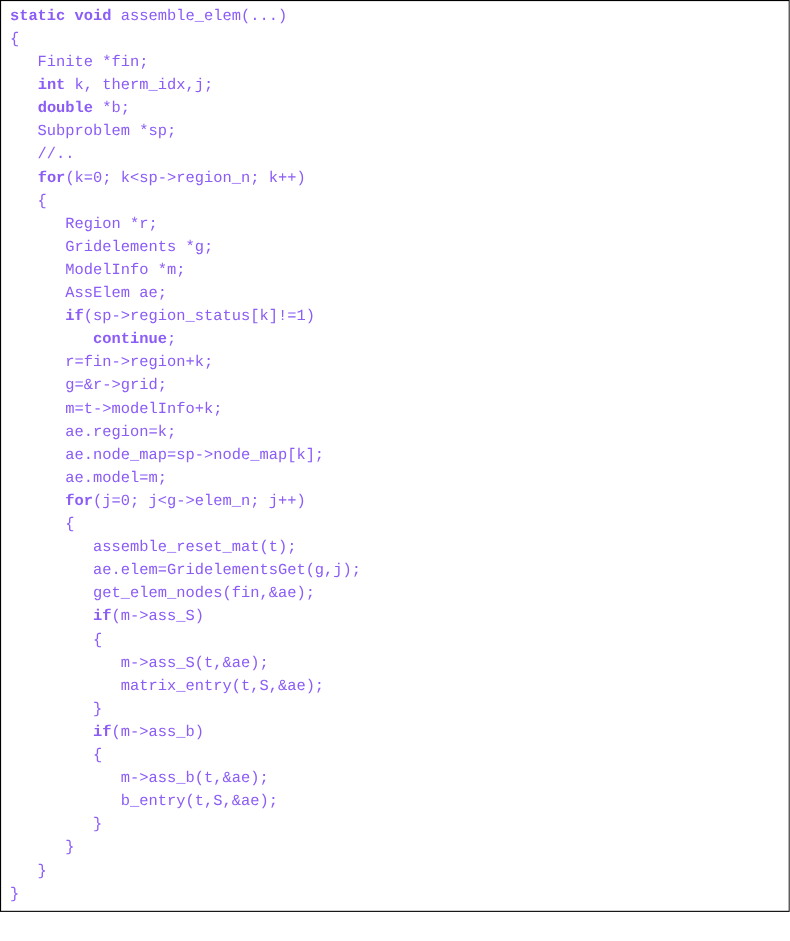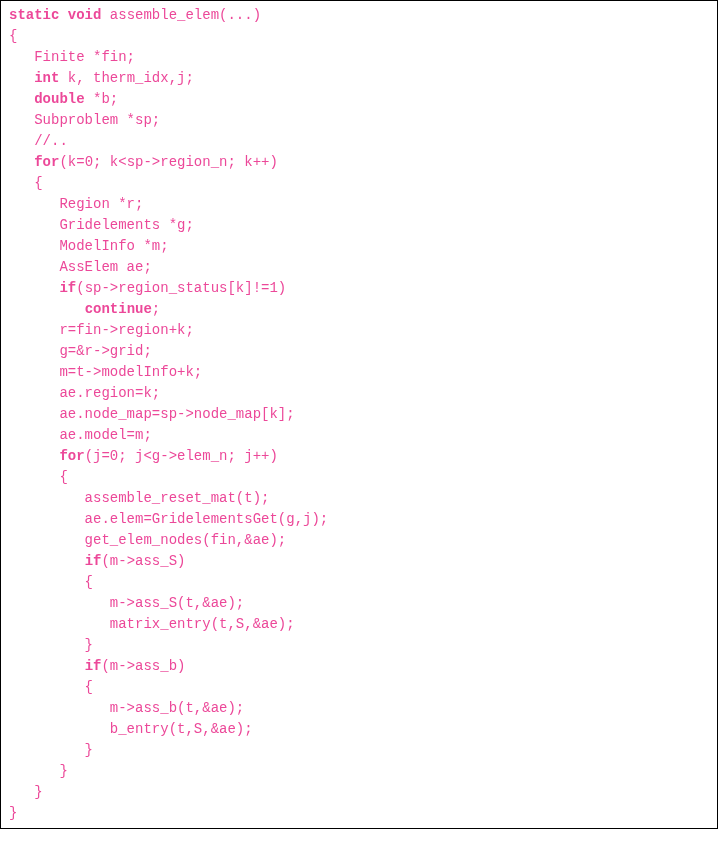--- a/index.html
+++ b/index.html
@@ -14,21 +14,21 @@
       line-height: 1.5;
       padding: 0;
       width: 718px;
     }
     .code-block {
       border: 1px solid #000;
       border-top: 1px solid #000;
       border-bottom: 1px solid #000;
       padding: 4px 8px;
       white-space: pre;
-      color: #ec4899;
+      color: #8b5cf6;
     }
     .keyword {
       font-weight: bold;
     }
     .code-line {
       display: block;
     }
   </style>
 </head>
 <body>

